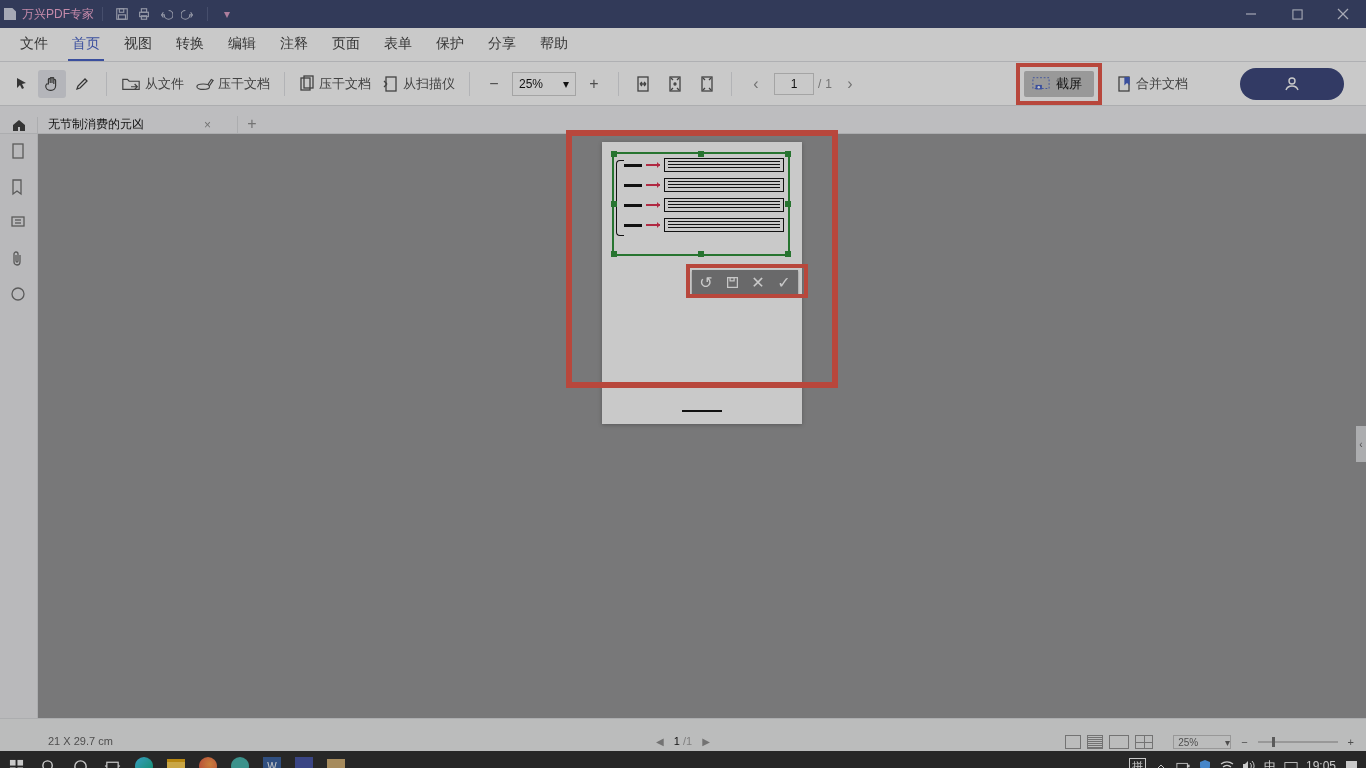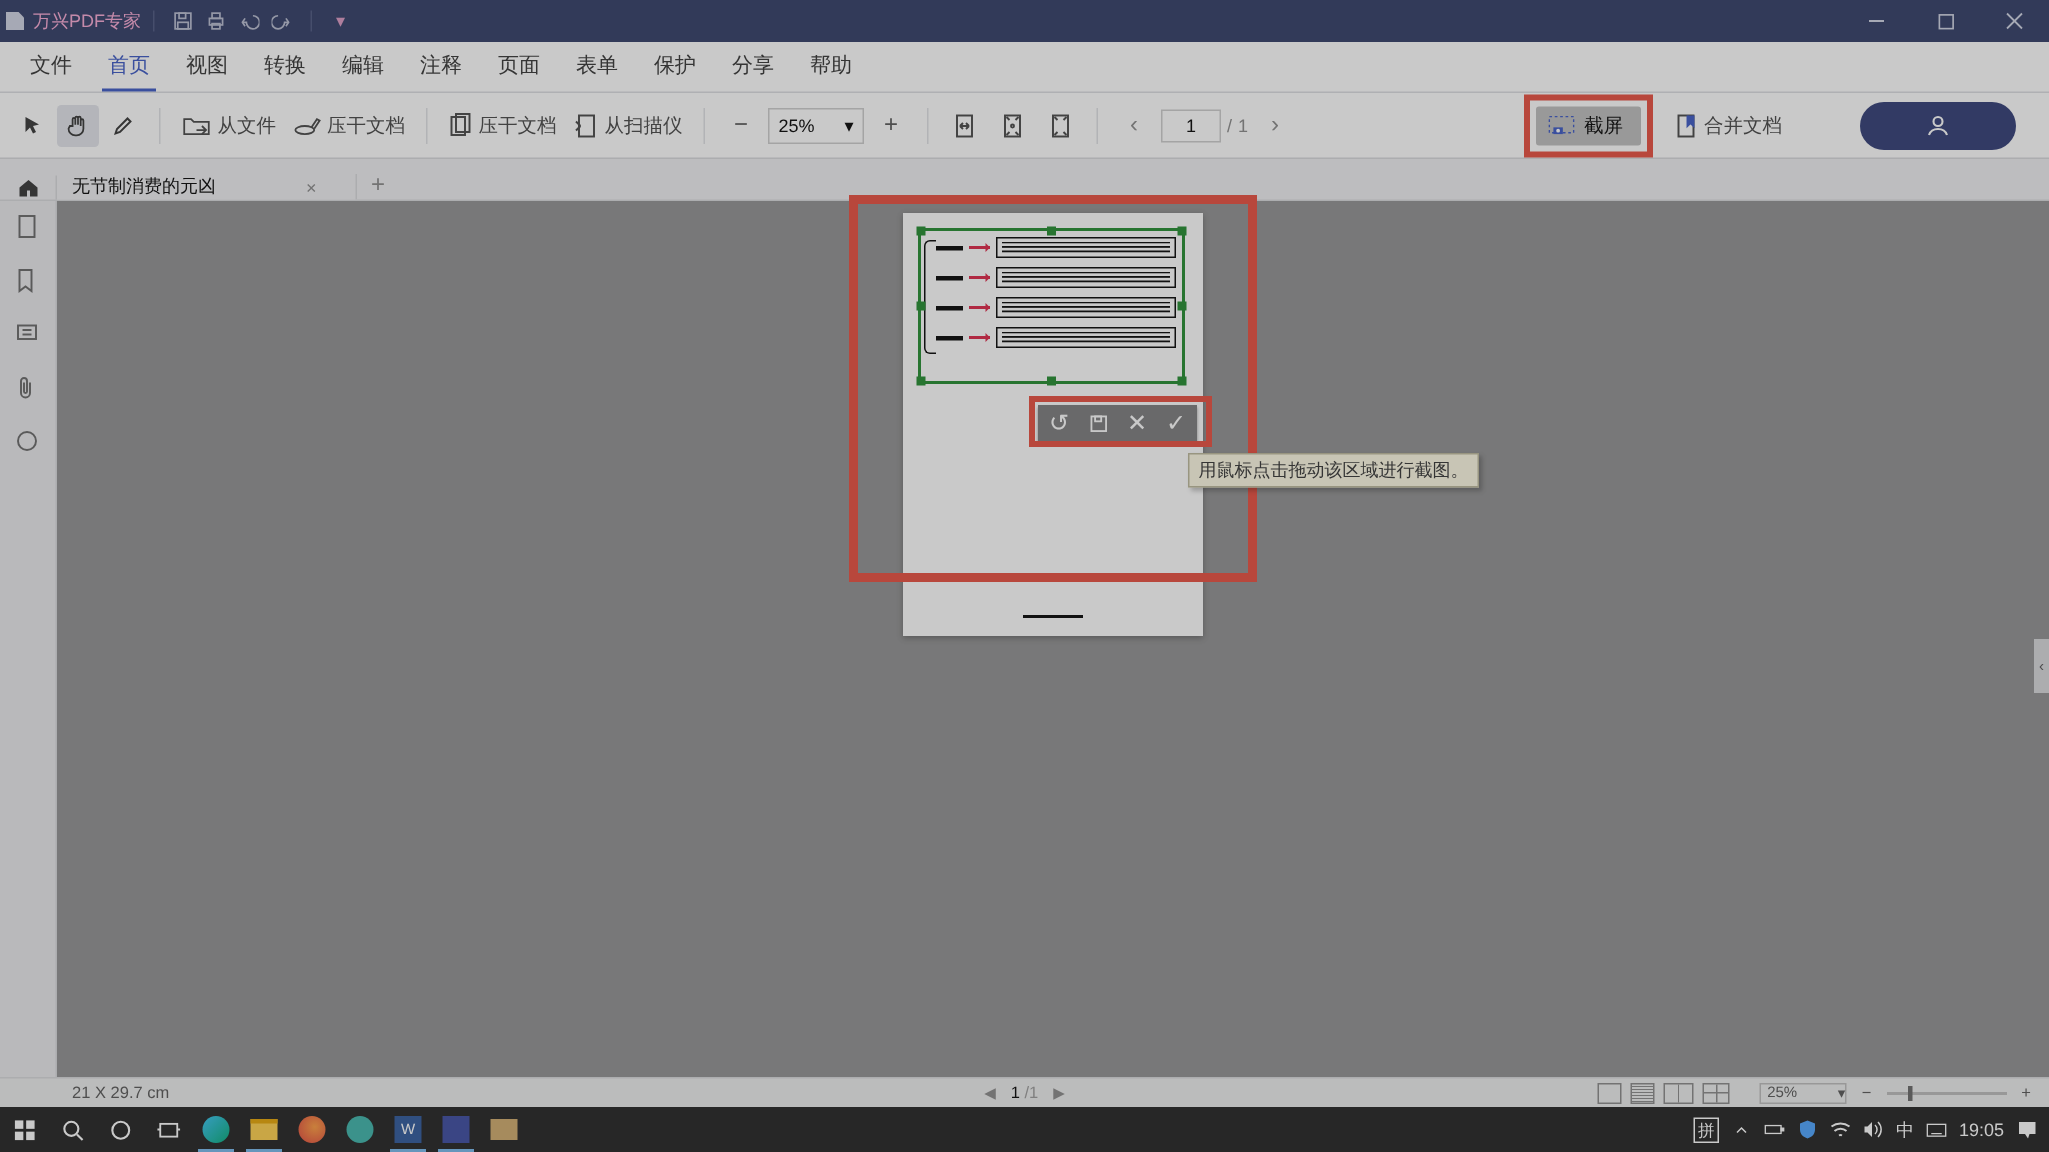--- a/index.html
+++ b/index.html
@@ -93,21 +93,21 @@
   box-shadow:0 1px 2px rgba(0,0,0,.4);
 }
 .crop-toolbar .ct-ic { width:16px; height:16px; color:#fff; display:flex; align-items:center; justify-content:center; }
 
 .tooltip {
   position:absolute; background:#fefae4; border:1px solid #bcb89a; font-size:12px; padding:2px 6px; color:#333;
   box-shadow:2px 2px 3px rgba(0,0,0,.25);
 }
 
 
-.statusbar { height:20px; background:#eceded; border-top:1px solid #d7d8dc; display:flex; align-items:center; font-size:11px; color:#555; padding:0 8px; position:relative; }
+.statusbar { height:20px; background:#eceded; border-top:1px solid #d7d8dc; display:flex; align-items:flex-start; font-size:11px; color:#555; padding:16px 8px; position:relative; }
 .statusbar .center { position:absolute; left:50%; transform:translateX(-50%); display:flex; align-items:center; gap:10px; }
 .statusbar .nav-ar { color:#888; font-size:10px; }
 .statusbar .right { margin-left:auto; display:flex; align-items:center; gap:6px; }
 .view-ic { width:16px; height:14px; border:1px solid #888; }
 .zoom-mini { width:58px; height:14px; border:1px solid #bbb; font-size:10px; padding-left:4px; display:flex; align-items:center; }
 
 
 .taskbar { height:30px; background:#1f1f1f; display:flex; align-items:center; color:#fff; }
 .taskbar .tb-item { width:32px; height:30px; display:flex; align-items:center; justify-content:center; position:relative; }
 .taskbar .tb-item.active::after { content:""; position:absolute; bottom:0; left:4px; right:4px; height:2px; background:#76b9ed; }
@@ -419,23 +419,20 @@
       <div class="ct-ic">
           <span>✕</span>
         </div>
       <div class="ct-ic">
           <span>✓</span>
         </div>
     </div>
 
     <div class="red-frame" style="position:absolute; left:calc(50% - 16px); top:130px; width:122px; height:34px;"></div>
 
-    <div class="tooltip" style="left:calc(50% + 90px); top:168px;">
-      <span>用鼠标点击拖动该区域进行截图。</span>
-    </div>
   </div>
 
   <div class="sb-toggle-r">
       <span>‹</span>
     </div>
 </div>
 
 <div class="statusbar">
   <span style="margin-left:40px">21 X 29.7 cm</span>
   <div class="center">

